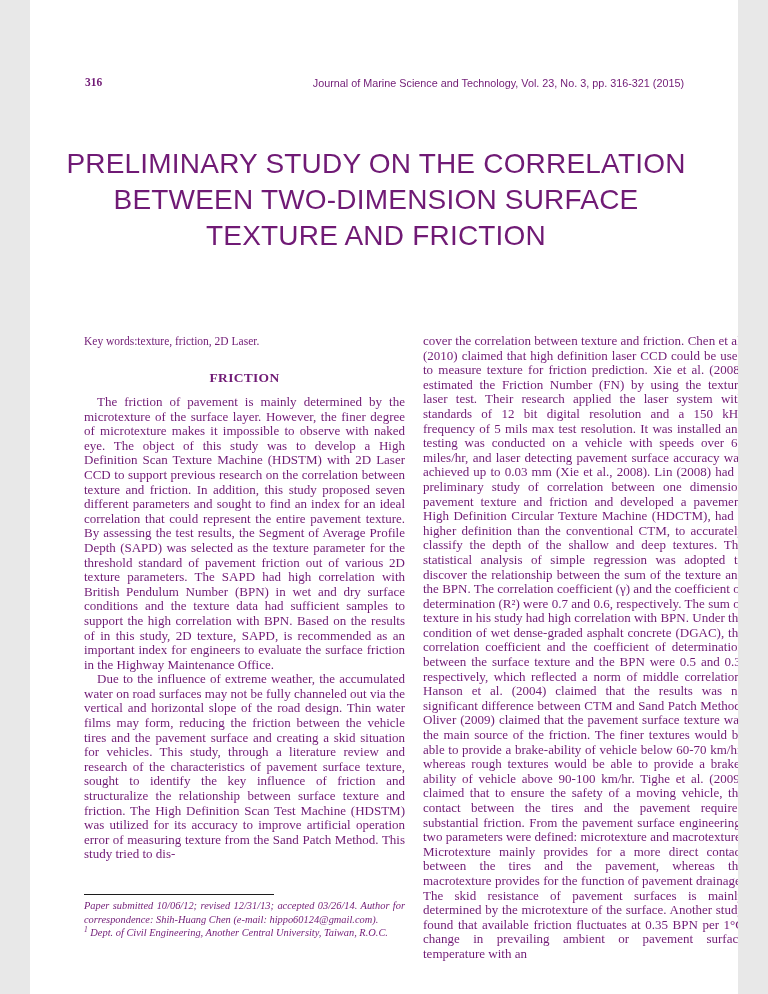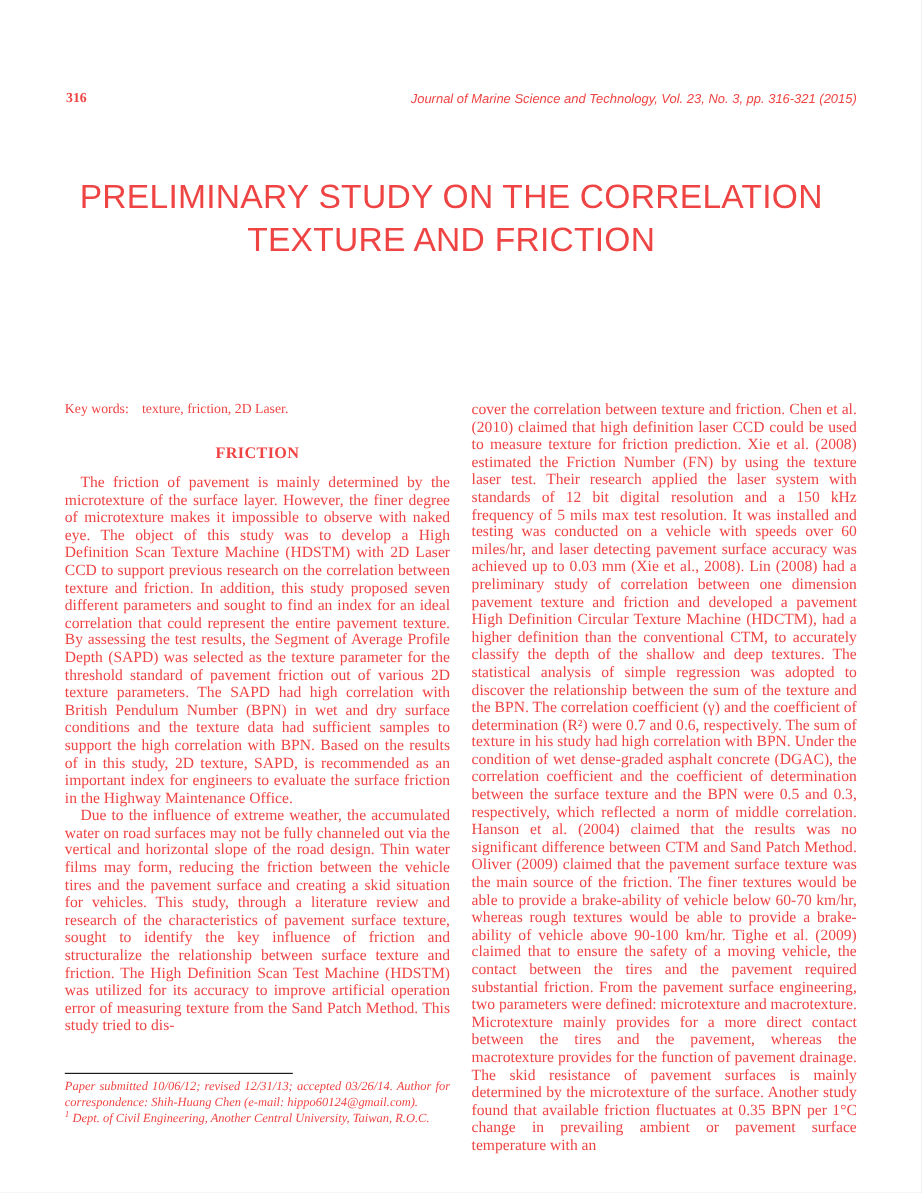--- a/index.html
+++ b/index.html
@@ -1,23 +1,23 @@
 <!DOCTYPE html>
 <html><head>
 <meta charset="utf-8">
 <style>
   * { margin: 0; padding: 0; box-sizing: border-box; }
   html, body { background: #e8e8e8; }
   .page {
     position: relative;
-    width: 768px;
+    width: 708px;
     height: 994px;
     margin: 0 auto;
     background: #ffffff;
-    color: #ef4444;
+    color: #701a75;
     overflow: hidden;
     padding-left: 28px;
   }
   
   .header {
     position: absolute;
     top: 76px;
     left: 55px;
     right: 54px;
     display: flex;
@@ -28,21 +28,21 @@
     font-family: "Liberation Serif", serif;
     font-size: 11.5px;
     font-weight: bold;
   }
   .header-right {
     text-align: right;
     font-family: "Liberation Sans", sans-serif;
     font-size: 10.8px;
     line-height: 14px;
   }
-  .journal-line { font-style: italic; }
+  .journal-line { }
   .doi-line { font-style: normal; }
   
   .title-block {
     position: absolute;
     top: 146px;
     left: 0;
     right: 16px;
     text-align: center;
     font-family: "Liberation Sans", sans-serif;
     font-size: 28px;
@@ -77,21 +77,21 @@
   }
   .col {
     width: 321px;
     position: relative;
   }
   .col-left { height: 606px; }
   .keywords {
     font-size: 11.5px;
     line-height: 14px;
   }
-  .keywords .kw-label { margin-right: 11px; }
+  .keywords .kw-label { margin-right: 0; }
   .abstract-heading {
     text-align: center;
     font-weight: bold;
     font-size: 13.5px;
     margin-top: 22px;
     margin-bottom: 9px;
     letter-spacing: 0.3px;
   }
   p.body-text {
     font-size: 13px;
@@ -134,20 +134,21 @@
 
   <div class="header">
     <span class="page-number">316</span>
     <div class="header-right">
       <div class="journal-line">Journal of Marine Science and Technology, Vol. 23, No. 3, pp. 316-321 (2015)</div>
     </div>
   </div>
 
   <div class="title-block">
     <div>PRELIMINARY STUDY ON THE CORRELATION</div>
+    <div>BETWEEN TWO-DIMENSION SURFACE</div>
     <div>TEXTURE AND FRICTION</div>
   </div>
 
 
   <div class="columns">
 
     <div class="col col-left">
       <div class="keywords">
         <span class="kw-label">Key words:</span><span>texture, friction, 2D Laser.</span>
       </div>

